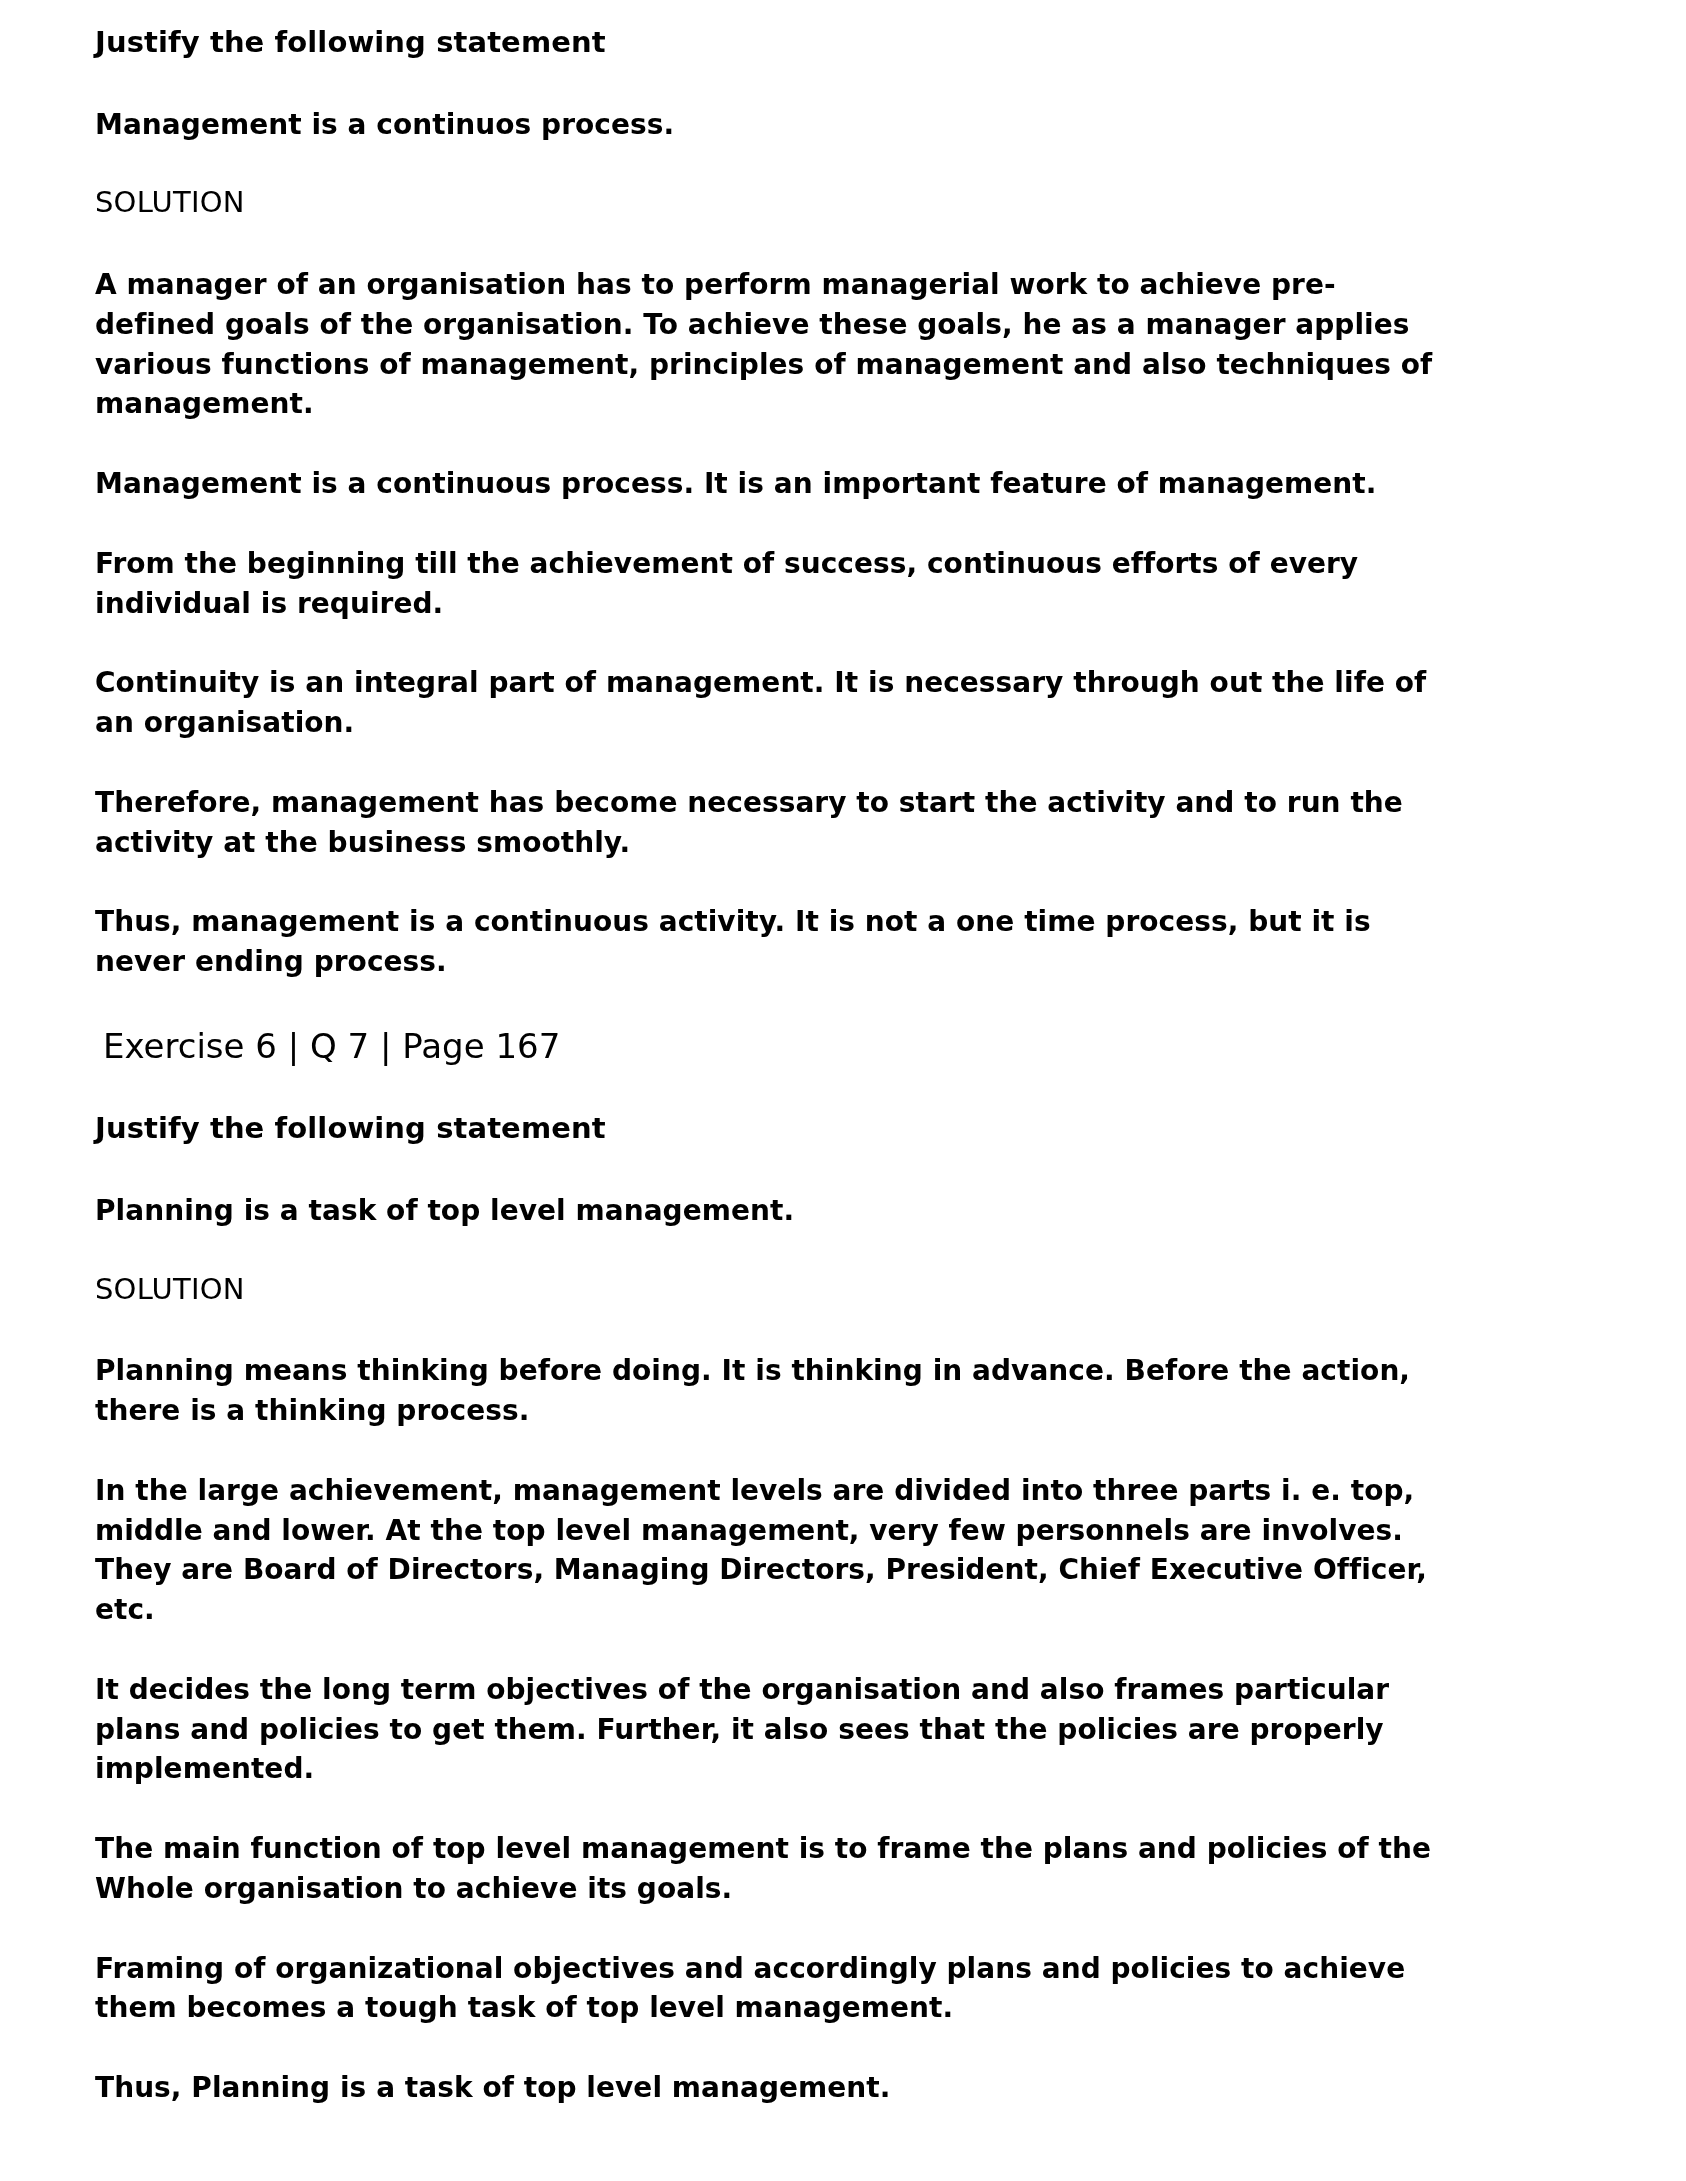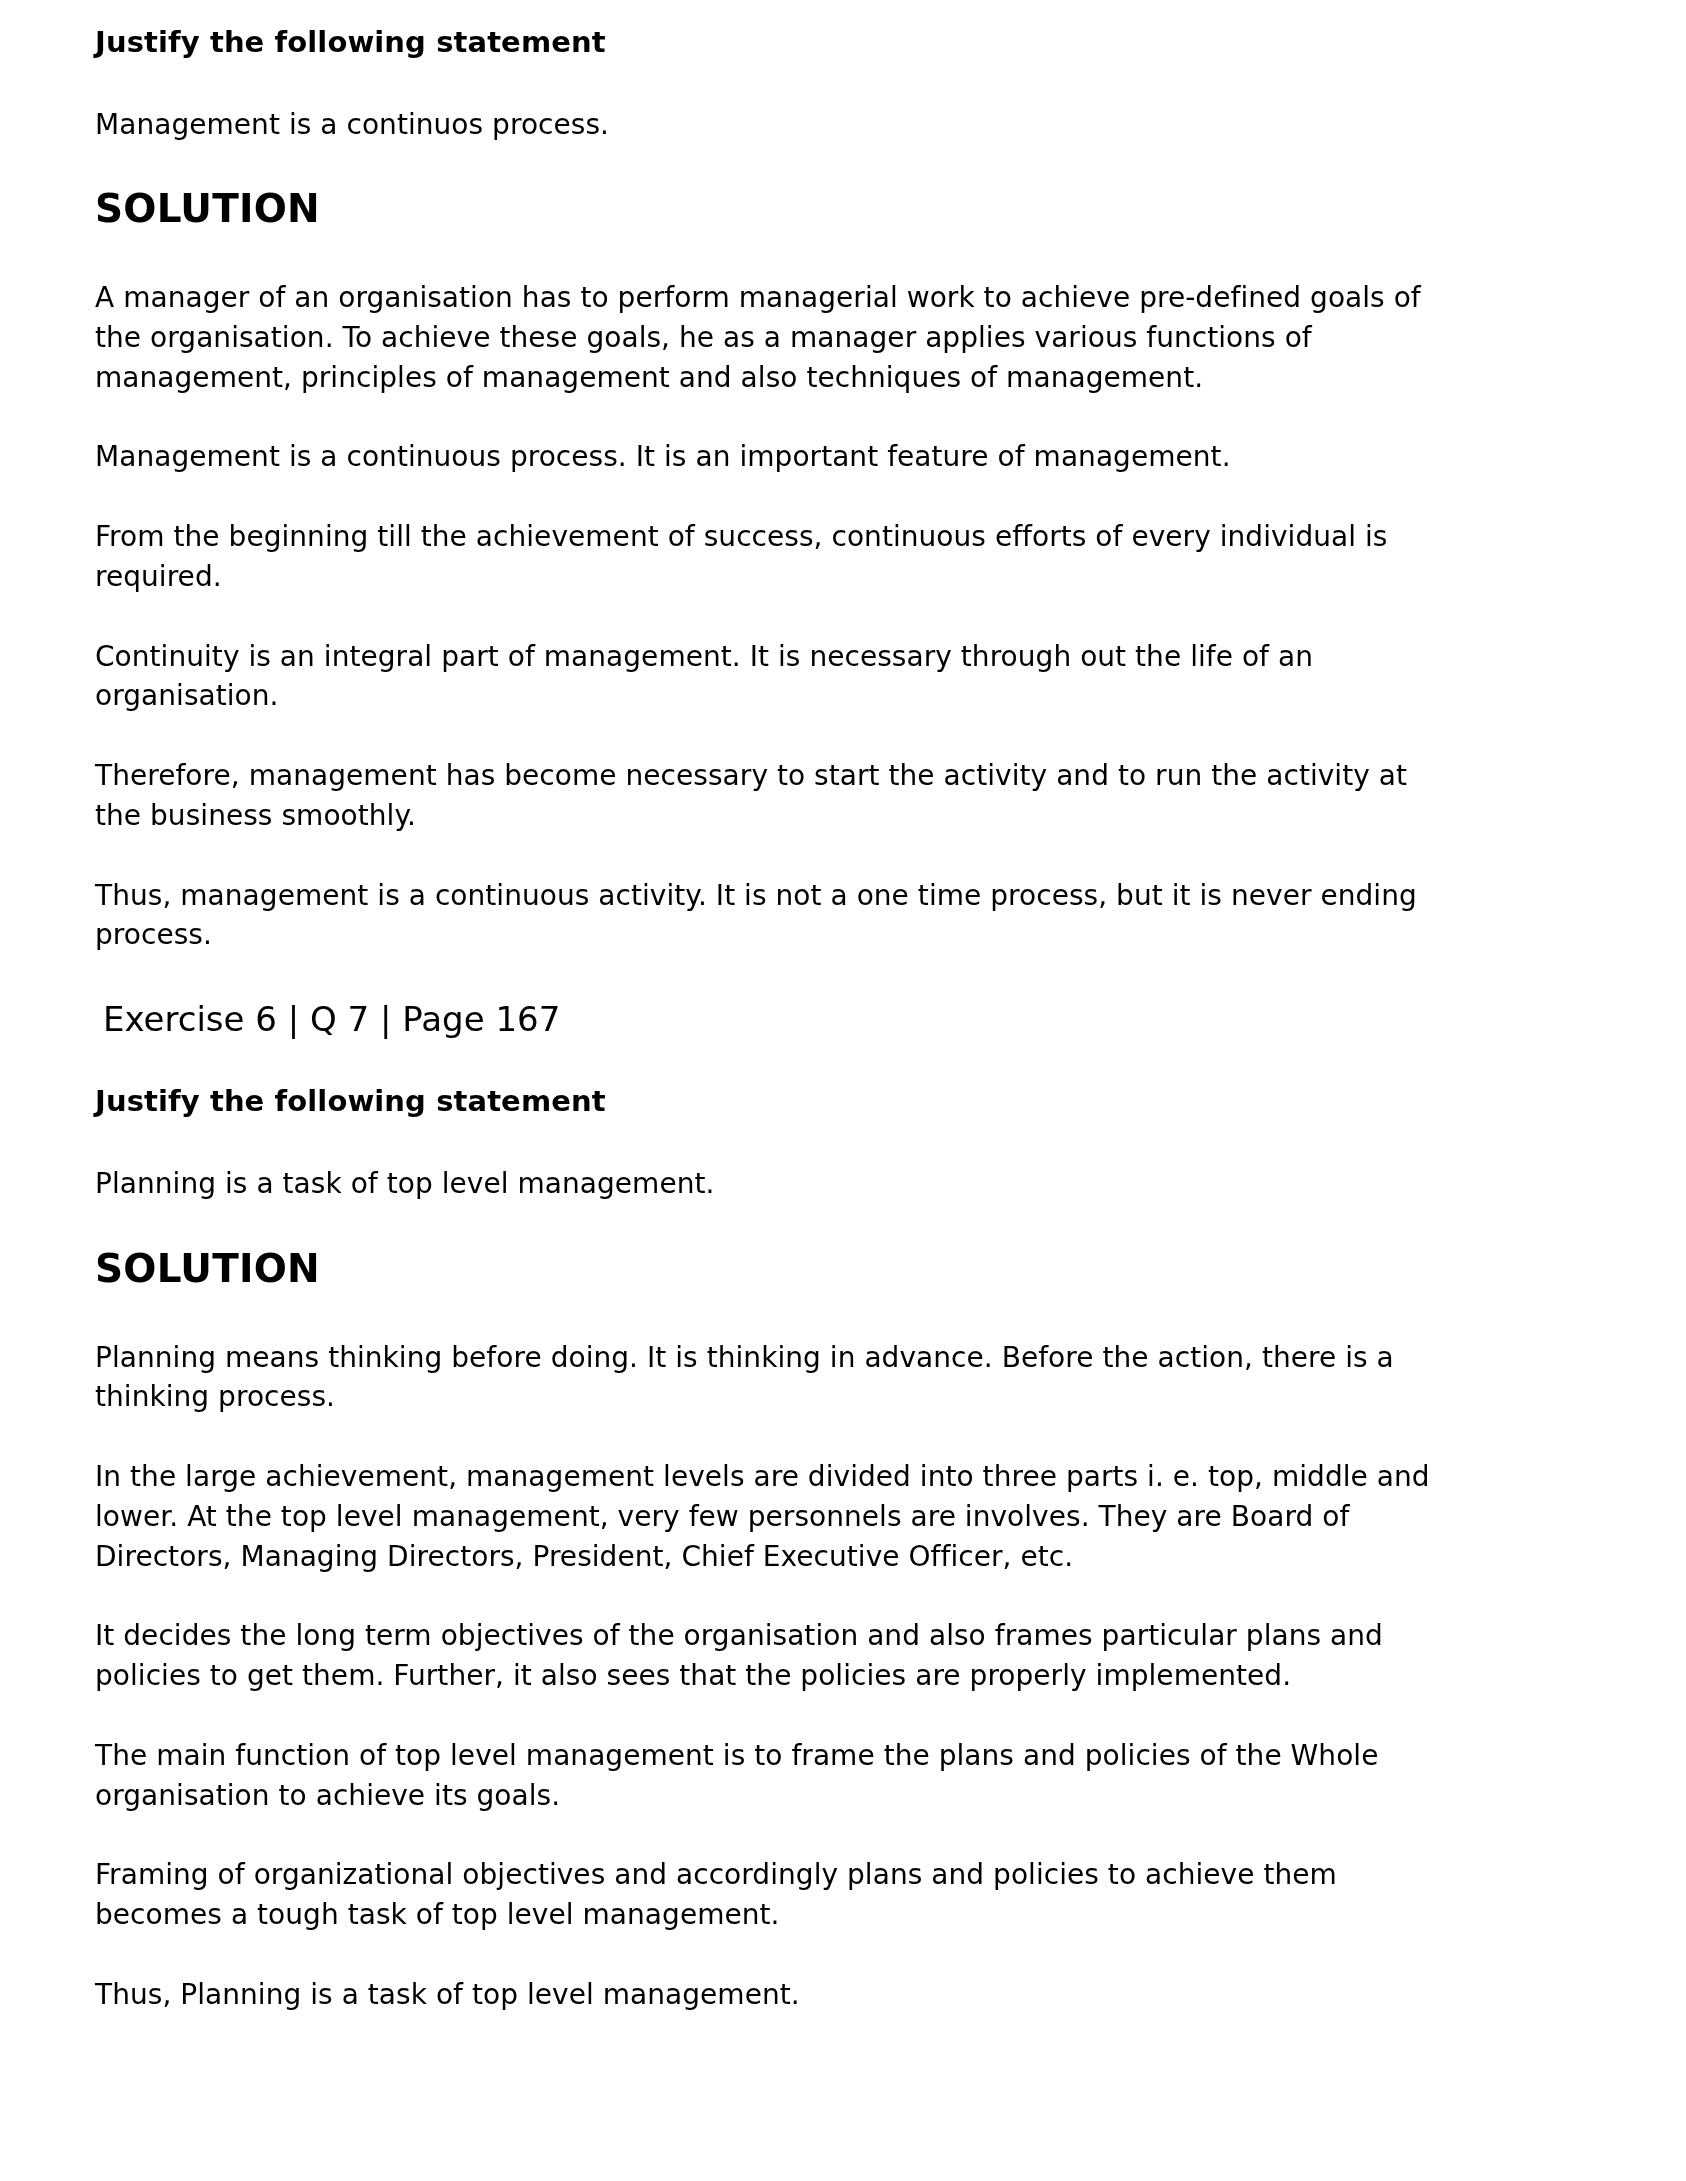--- a/index.html
+++ b/index.html
@@ -26,29 +26,29 @@
     max-width: 1485px;
   }
   .q-heading {
     font-size: 29px;
     font-weight: bold;
     line-height: 1.3;
     margin: 0 0 43px 0;
     letter-spacing: 0.1px;
   }
   .solution-label {
-    font-size: 39px;
-    font-weight: bold;
+    font-size: 29px;
+    font-weight: normal;
     line-height: 1.3;
     margin: 0 0 43px 0;
     letter-spacing: 0.2px;
   }
   p.body-text {
     font-size: 28px;
-    font-weight: normal;
+    font-weight: bold;
     line-height: 1.42;
     margin: 0 0 40px 0;
     letter-spacing: 0.05px;
   }
   p.body-text:last-child {
     margin-bottom: 8px;
   }
   .ref-line {
     font-size: 34px;
     line-height: 1.42;

